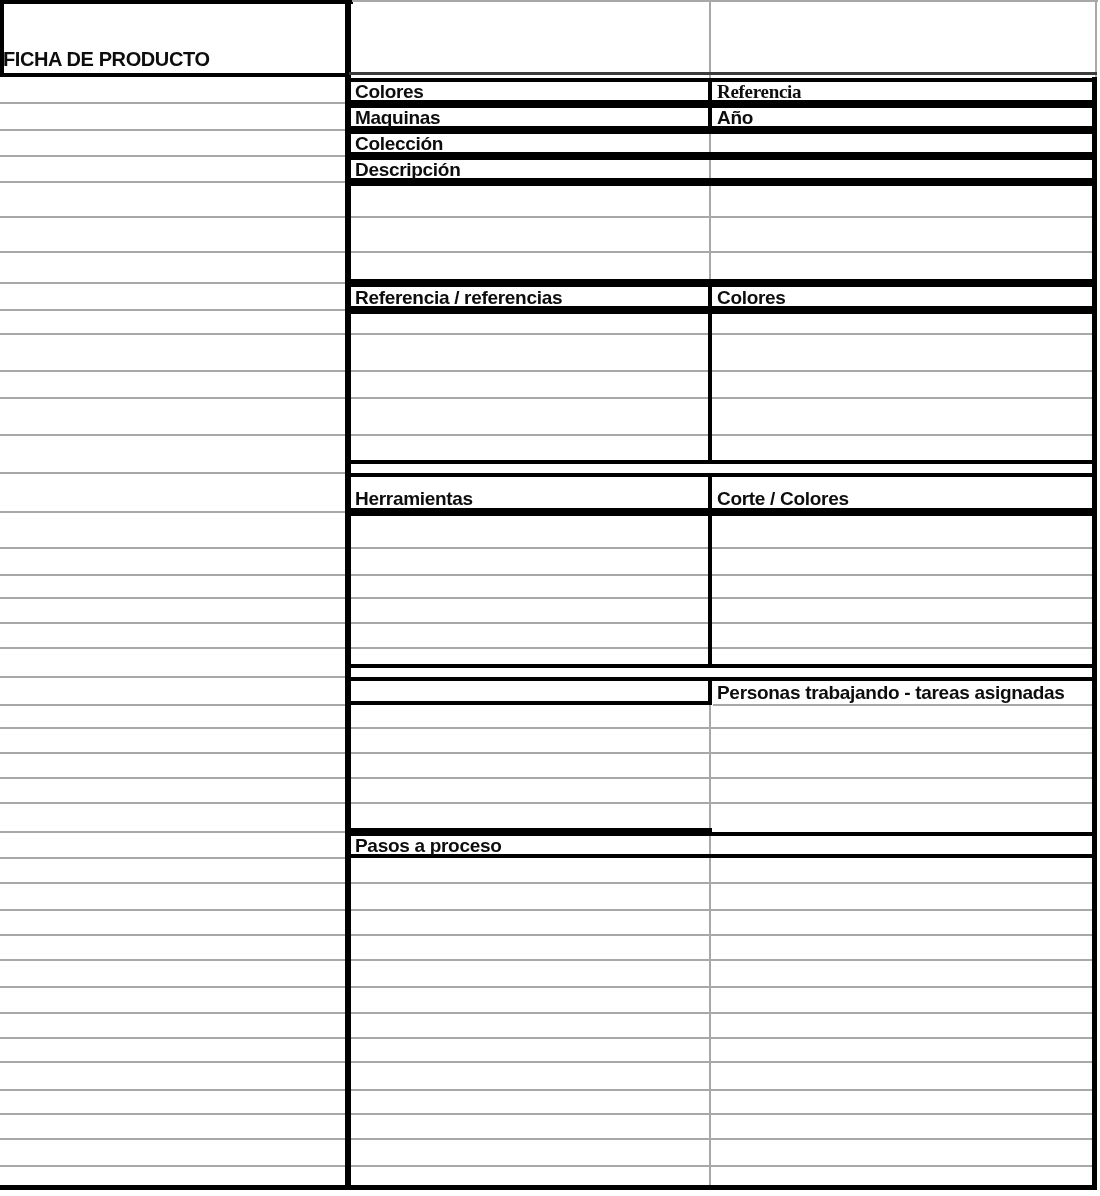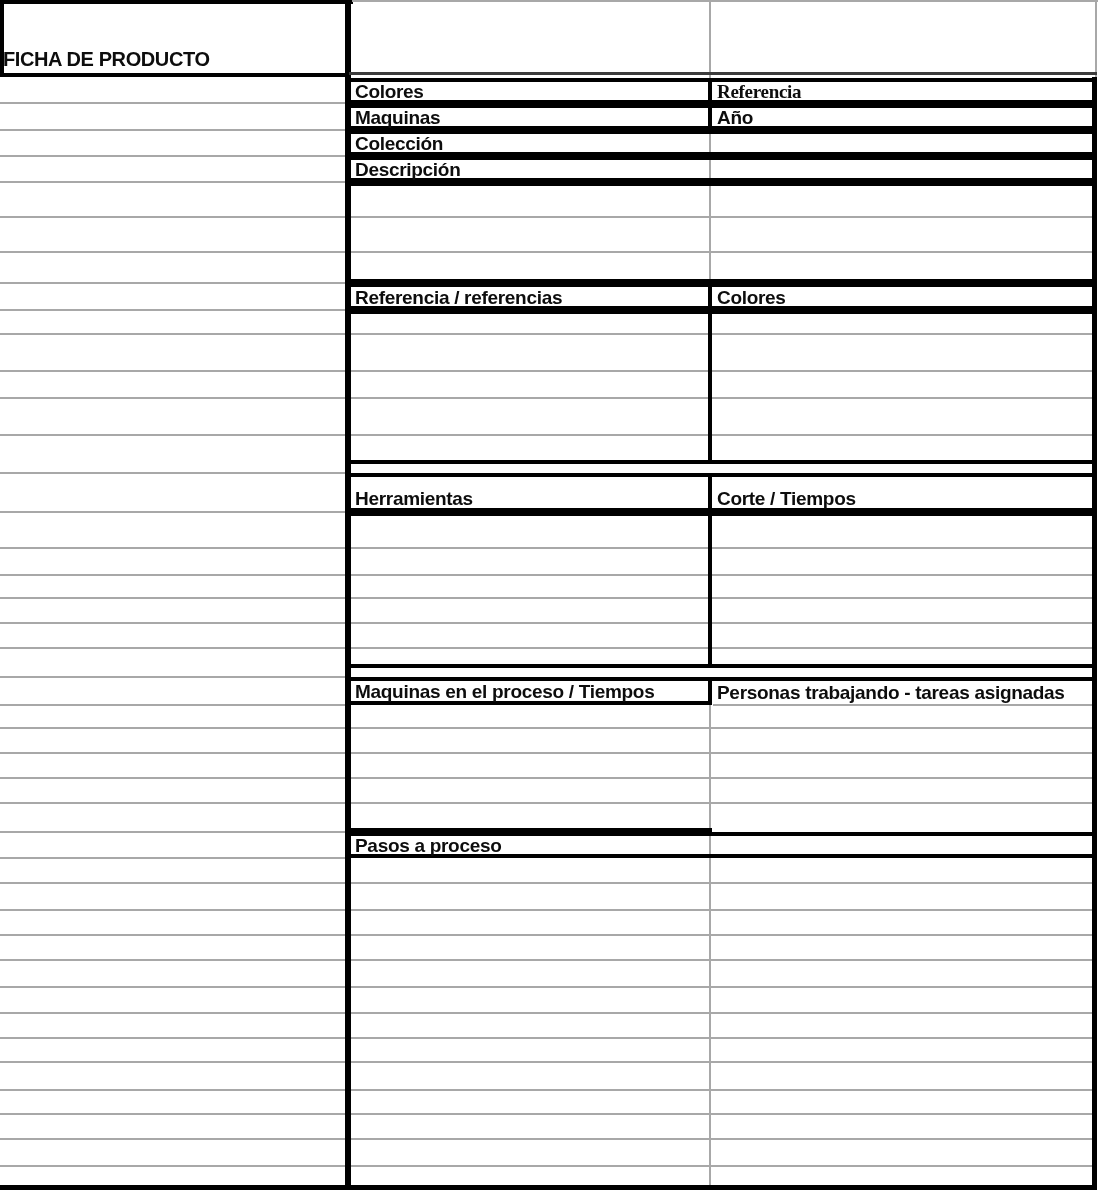--- a/index.html
+++ b/index.html
@@ -133,23 +133,22 @@
   <div class="box" style="left:345px;top:310px;width:367px;height:154px;"></div>
   <div class="box" style="left:708px;top:310px;width:389px;height:154px;"></div>
   <div class="lbl" style="left:355px;top:286px;">Referencia / referencias</div>
   <div class="lbl" style="left:717px;top:286px;">Colores</div>
 
   <div class="box" style="left:345px;top:473px;width:367px;height:39px;"></div>
   <div class="box" style="left:708px;top:473px;width:389px;height:39px;"></div>
   <div class="box" style="left:345px;top:512px;width:367px;height:156px;"></div>
   <div class="box" style="left:708px;top:512px;width:389px;height:156px;"></div>
   <div class="lbl" style="left:355px;top:487px;">Herramientas</div>
-  <div class="lbl" style="left:717px;top:487px;">Corte / Tiempos</div>
+  <div class="lbl" style="left:717px;top:487px;">Corte / Colores</div>
 
   <div class="box" style="left:345px;top:677px;width:367px;height:28px;"></div>
   <div class="box nb-top nb-right" style="left:345px;top:705px;width:367px;height:127px;"></div>
-  <div class="lbl" style="left:355px;top:680px;">Maquinas en el proceso / Tiempos</div>
   <div class="lbl" style="left:717px;top:681px;text-align:right;">Personas trabajando - tareas asignadas</div>
 
   <div class="box" style="left:345px;top:832px;width:752px;height:26px;"></div>
   <div class="lbl" style="left:355px;top:834px;">Pasos a proceso</div>
 
 </div>
 
 </body></html>

